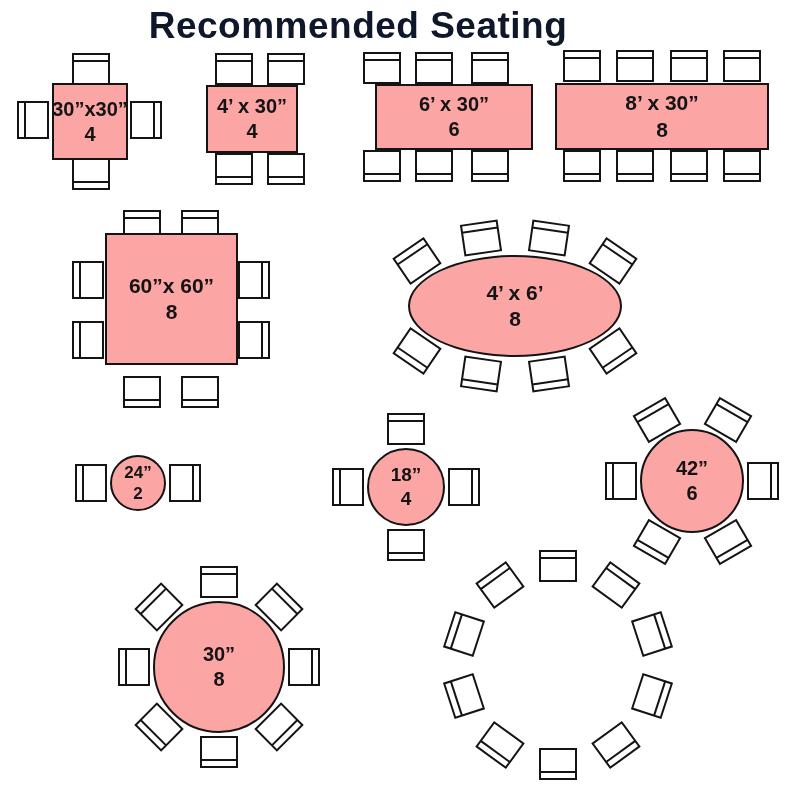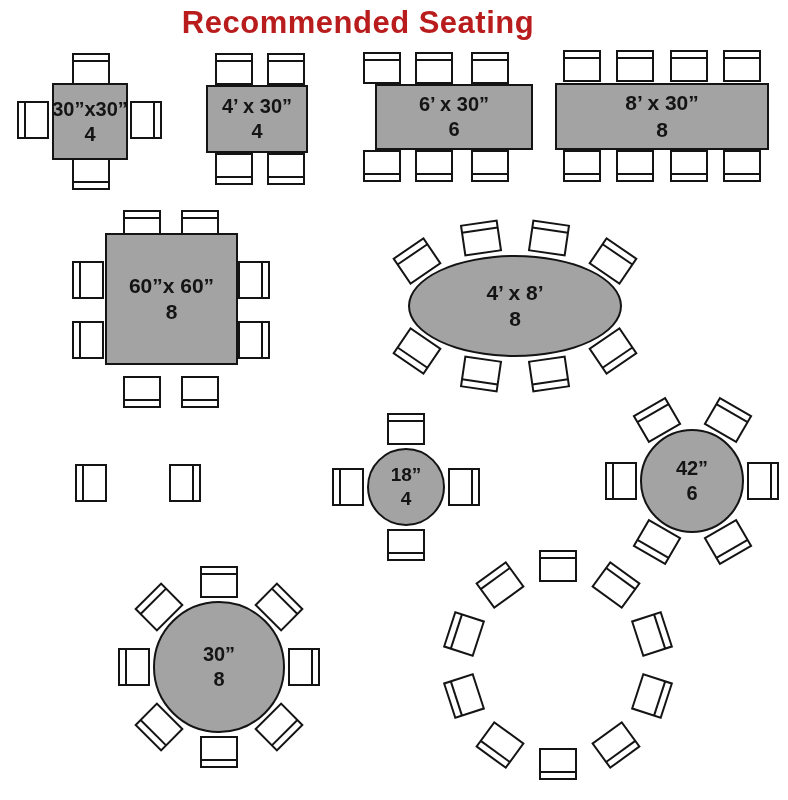--- a/index.html
+++ b/index.html
@@ -1,28 +1,28 @@
 <!DOCTYPE html>
 <html><head>
 <meta charset="utf-8">
 <style>
   *{margin:0;padding:0;box-sizing:border-box}
   html,body{background:#ffffff}
   body{font-family:"Liberation Sans",sans-serif;color:#141414}
   .canvas{position:relative;width:788px;height:800px;background:#ffffff;overflow:hidden}
   .title{position:absolute;left:0;top:5px;width:716px;text-align:center;
-         font-size:31px;font-weight:bold;letter-spacing:.5px;color:#b91c1c}
+         font-size:37px;font-weight:bold;letter-spacing:.5px;color:#0f172a}
   .layer{position:absolute;inset:0}
   
   .chair{position:absolute;width:38px;height:32px;border:2px solid #141414;background:#ffffff;z-index:1}
   .chair::before{content:"";position:absolute;left:-1px;right:-1px;top:5px;border-top:2px solid #141414}
   .r90{transform:rotate(90deg)}
   .r180{transform:rotate(180deg)}
   .r270{transform:rotate(-90deg)}
-  .tbl{position:absolute;border:2px solid #141414;background:#a3a3a3;z-index:2;
+  .tbl{position:absolute;border:2px solid #141414;background:#fca5a5;z-index:2;
        display:flex;flex-direction:column;align-items:center;justify-content:center;
        font-weight:bold;line-height:1.25;white-space:nowrap;text-align:center}
   .round{border-radius:50%}
 </style>
 </head>
 <body>
 
 <div class="canvas">
 
   <div class="title">Recommended Seating</div>
@@ -36,21 +36,21 @@
       <div>30”x30”</div>
       <div>4</div>
     </div>
   </div>
 
   <div class="layer">
     <div class="chair" style="left:215px;top:53px"></div>
     <div class="chair" style="left:267px;top:53px"></div>
     <div class="chair r180" style="left:215px;top:153px"></div>
     <div class="chair r180" style="left:267px;top:153px"></div>
-    <div class="tbl" style="left:206px;top:85px;width:102px;height:68px;font-size:20px">
+    <div class="tbl" style="left:206px;top:85px;width:92px;height:68px;font-size:20px">
       <div>4’ x 30”</div>
       <div>4</div>
     </div>
   </div>
 
   <div class="layer">
     <div class="chair" style="left:363px;top:52px"></div>
     <div class="chair" style="left:415px;top:52px"></div>
     <div class="chair" style="left:471px;top:52px"></div>
     <div class="chair r180" style="left:363px;top:150px"></div>
@@ -87,34 +87,38 @@
     <div class="chair r90" style="left:235px;top:264px"></div>
     <div class="chair r90" style="left:235px;top:324px"></div>
     <div class="tbl" style="left:105px;top:233px;width:133px;height:132px;font-size:21px">
       <div>60”x 60”</div>
       <div>8</div>
     </div>
   </div>
 
   <div class="layer">
     <div class="tbl round" style="left:408px;top:255px;width:214px;height:102px;font-size:21px">
-      <div>4’ x 8’</div>
+      <div>4’ x 6’</div>
       <div>8</div>
     </div>
   <div class="chair" style="left: 594.341px; top: 245.041px; transform: rotate(34.2434deg);"></div>
       <div class="chair" style="left: 530.024px; top: 222.427px; transform: rotate(8.2909deg);"></div>
       <div class="chair" style="left: 461.976px; top: 222.427px; transform: rotate(-8.2909deg);"></div>
       <div class="chair" style="left: 397.659px; top: 245.041px; transform: rotate(-34.2434deg);"></div>
       <div class="chair" style="left: 397.659px; top: 334.959px; transform: rotate(-145.757deg);"></div>
       <div class="chair" style="left: 461.976px; top: 357.573px; transform: rotate(-171.709deg);"></div>
       <div class="chair" style="left: 530.024px; top: 357.573px; transform: rotate(171.709deg);"></div>
       <div class="chair" style="left: 594.341px; top: 334.959px; transform: rotate(145.757deg);"></div>
     </div>
 
   <div class="layer">
+    <div class="tbl round" style="left:110px;top:455px;width:56px;height:56px;font-size:17px">
+      <div>24”</div>
+      <div>2</div>
+    </div>
   <div class="chair" style="left: 166px; top: 467px; transform: rotate(90deg);"></div>
       <div class="chair" style="left: 72px; top: 467px; transform: rotate(270deg);"></div>
     </div>
 
   <div class="layer">
     <div class="tbl round" style="left:367px;top:448px;width:78px;height:78px;font-size:19px">
       <div>18”</div>
       <div>4</div>
     </div>
   <div class="chair" style="left: 387px; top: 413px; transform: rotate(0deg);"></div>

